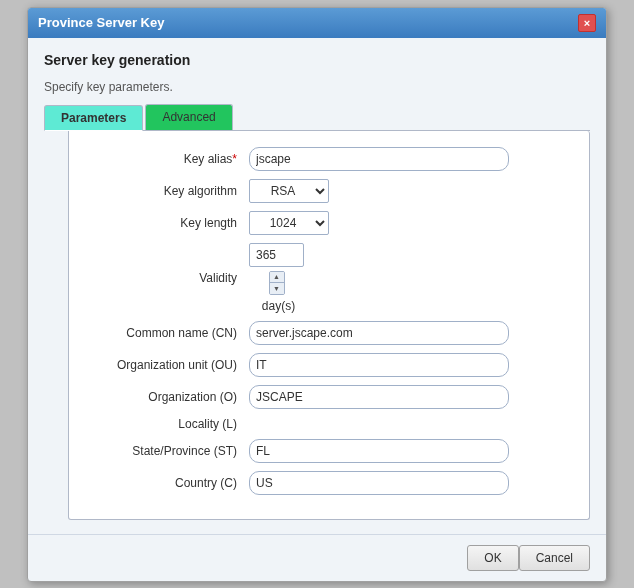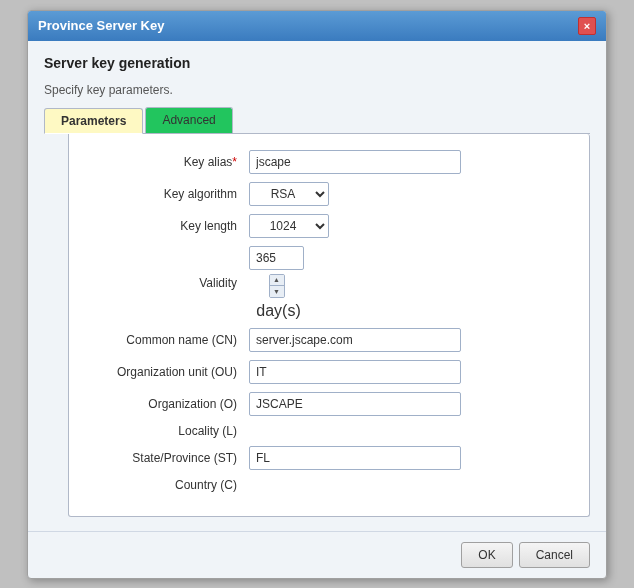--- a/index.html
+++ b/index.html
@@ -71,21 +71,21 @@
       border: 1px solid #b0b8c8;
       border-bottom: none;
       border-radius: 3px 3px 0 0;
       cursor: pointer;
       font-size: 12px;
       background: #22c55e;
       color: #333;
       margin-right: 2px;
     }
     .tab.active {
-      background: #fef9c3;
+      background: #5eead4;
       font-weight: bold;
       border-bottom: 1px solid #ffffff;
       position: relative;
       top: 1px;
       z-index: 1;
     }
     .tab-content {
       background: #ffffff;
       border: 1px solid #b0b8c8;
       border-top: none;
@@ -112,21 +112,22 @@
     .form-input {
       border: 1px solid #a0b0c8;
       border-radius: 2px;
       padding: 3px 6px;
       font-size: 12px;
       color: #333;
       background: #fff;
       height: 24px;
     }
     .form-input-text {
-      width: 212px;
+      width: 260px;
+      border-radius: 10px;
     }
     .form-select {
       border: 1px solid #a0b0c8;
       border-radius: 2px;
       padding: 2px 4px;
       font-size: 12px;
       color: #333;
       background: #fff;
       height: 24px;
       width: 80px;
@@ -159,29 +160,28 @@
       cursor: pointer;
       font-size: 7px;
       line-height: 1;
       display: flex;
       align-items: center;
       justify-content: center;
       color: #555;
     }
     .spinner-btn:first-child { border-bottom: 1px solid #a0b0c8; }
     .days-label {
-      font-size: 16px;
+      font-size: 12px;
       color: #333;
       margin-left: 4px;
     }
     .dialog-footer {
       display: flex;
       justify-content: flex-end;
       padding: 10px 16px;
-      gap: 6px;
       border-top: 1px solid #d0d8e4;
     }
     .footer-btn {
       padding: 4px 16px;
       font-size: 12px;
       border-radius: 3px;
       cursor: pointer;
       height: 26px;
     }
     .btn-ok {
@@ -276,20 +276,21 @@
         <div class="form-label">Locality (L)</div>
       </div>
 
       <div class="form-row">
         <div class="form-label">State/Province (ST)</div>
         <input class="form-input form-input-text" type="text" value="FL" style="">
       </div>
 
       <div class="form-row">
         <div class="form-label">Country (C)</div>
+        <input class="form-input form-input-text" type="text" value="US" style="">
       </div>
 
     </div>
   </div>
 
   <div class="dialog-footer">
     <button class="footer-btn btn-ok">OK</button>
     <button class="footer-btn btn-cancel">Cancel</button>
   </div>
 </div>

